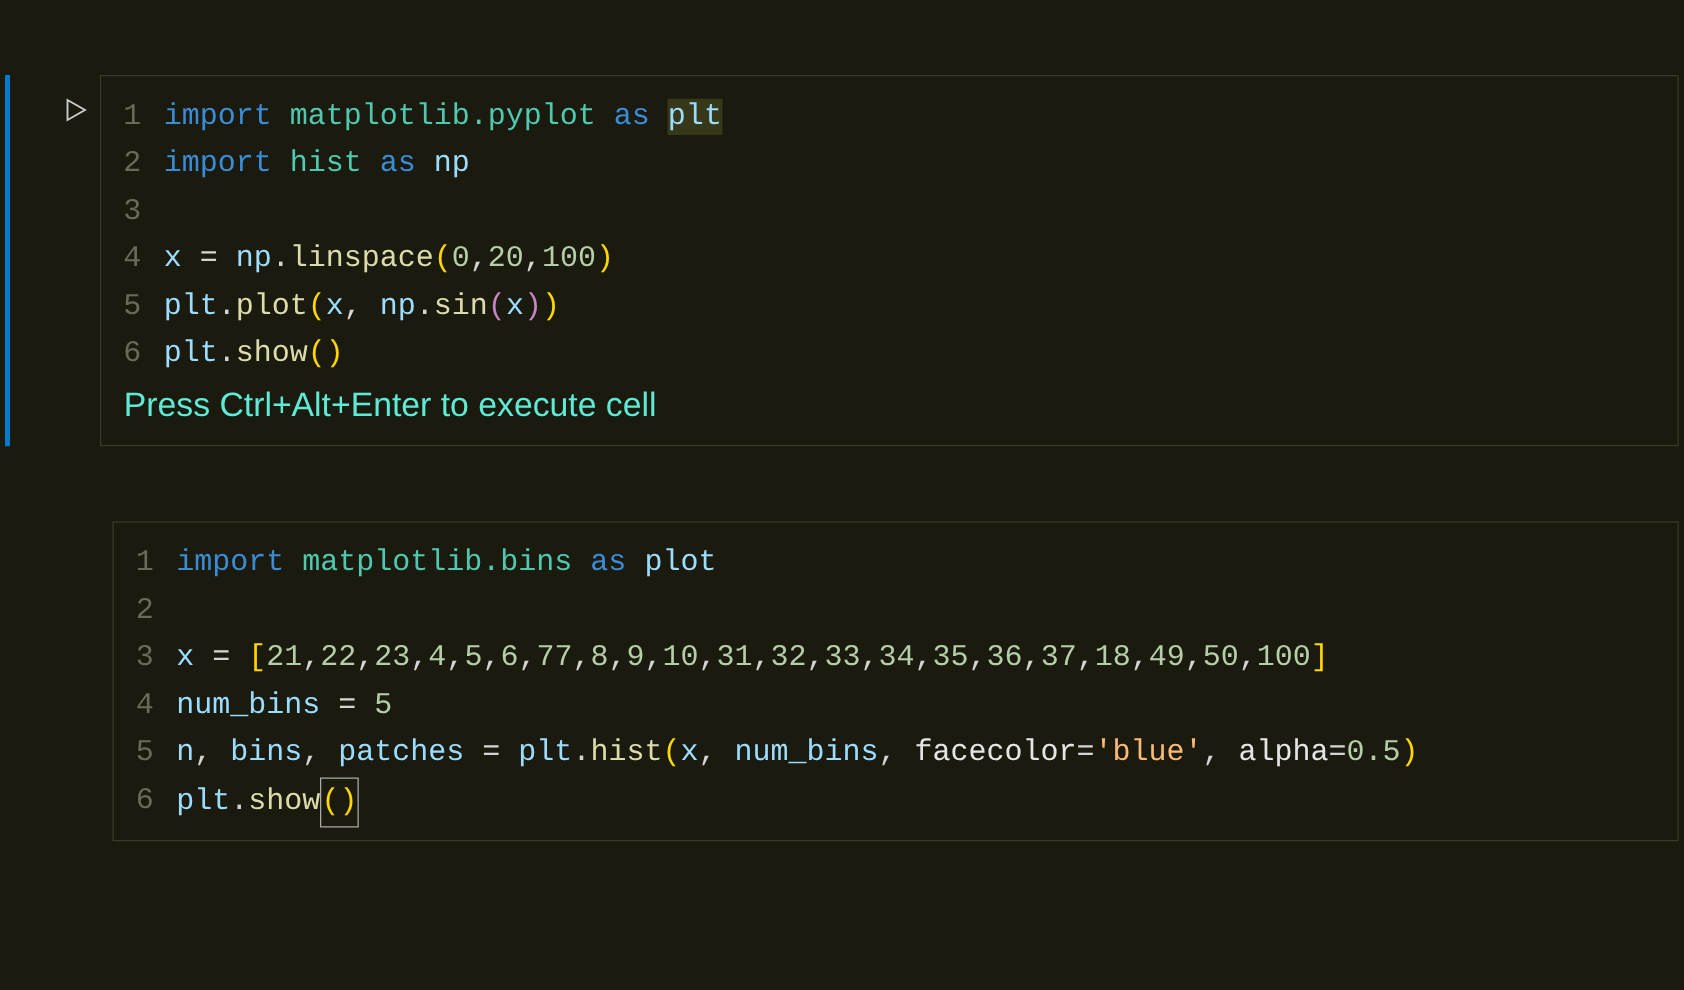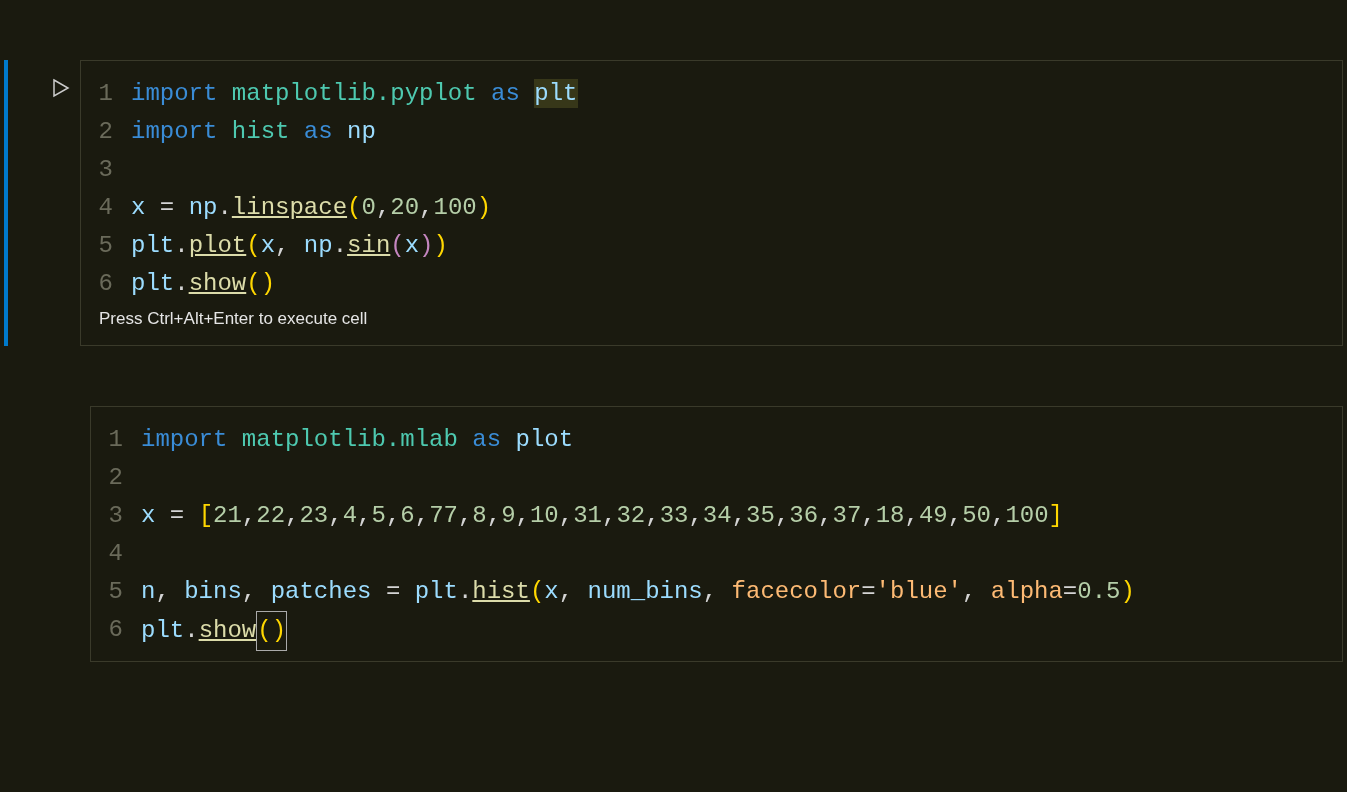--- a/index.html
+++ b/index.html
@@ -64,44 +64,44 @@
     padding-right: 18px;
     color: #6a6a5a;
     user-select: none;
   }
   .code {
     white-space: pre;
     color: #d4d4d4;
   }
   .hint {
     font-family: 'Segoe UI', sans-serif;
-    font-size: 17px;
-    color: #e5e5e5;
+    font-size: 27px;
+    color: #5eead4;
     padding: 6px 0 4px 18px;
   }
   .cursor-box {
     display: inline-block;
     border: 1px solid #aaaaaa;
     padding: 0 0;
   }
   
   .tk-kw { color: #3a8cd6; }
   .tk-mod { color: #4ec9b0; }
   .tk-alias { color: #9cdcfe; }
   .tk-as { color: #3a8cd6; }
   .tk-plain { color: #d4d4d4; }
   .tk-var { color: #9cdcfe; }
-  .tk-func { color: #dcdcaa; text-decoration: underline; }
+  .tk-func { color: #dcdcaa; }
   .tk-num { color: #b5cea8; }
   .tk-op { color: #d4d4d4; }
   .tk-paren-y { color: #ffd700; }
   .tk-paren-p { color: #c586c0; }
   .tk-brack { color: #ffd700; }
   .tk-str { color: #fdba74; }
-  .tk-param { color: #fdba74; }
+  .tk-param { color: #e5e5e5; }
   .tk-dot { color: #d4d4d4; }
   .hl-box { background: rgba(100,100,40,0.4); padding: 1px 0;}
 </style>
 </head>
 <body>
 
 <div class="notebook" id="nb">
     <div class="cell-container">
       <div class="active-bar"></div>
       <div class="run-button">
@@ -136,32 +136,33 @@
         </div>
         <div class="hint">Press Ctrl+Alt+Enter to execute cell</div>
       </div>
     </div>
     <div class="cell-gap"></div>
     <div class="cell-container">
       <div style="width: 90px;"></div>
       <div class="cell">
         <div class="line">
           <div class="gutter">1</div>
-          <div class="code"><span class="tk-kw">import</span><span class="tk-plain"> </span><span class="tk-mod">matplotlib.mlab</span><span class="tk-plain"> </span><span class="tk-as">as</span><span class="tk-plain"> </span><span class="tk-alias">plot</span></div>
+          <div class="code"><span class="tk-kw">import</span><span class="tk-plain"> </span><span class="tk-mod">matplotlib.bins</span><span class="tk-plain"> </span><span class="tk-as">as</span><span class="tk-plain"> </span><span class="tk-alias">plot</span></div>
         </div>
         <div class="line">
           <div class="gutter">2</div>
           <div class="code"></div>
         </div>
         <div class="line">
           <div class="gutter">3</div>
           <div class="code"><span class="tk-var">x</span><span class="tk-plain"> </span><span class="tk-op">=</span><span class="tk-plain"> </span><span class="tk-brack">[</span><span class="tk-num">21</span><span class="tk-op">,</span><span class="tk-num">22</span><span class="tk-op">,</span><span class="tk-num">23</span><span class="tk-op">,</span><span class="tk-num">4</span><span class="tk-op">,</span><span class="tk-num">5</span><span class="tk-op">,</span><span class="tk-num">6</span><span class="tk-op">,</span><span class="tk-num">77</span><span class="tk-op">,</span><span class="tk-num">8</span><span class="tk-op">,</span><span class="tk-num">9</span><span class="tk-op">,</span><span class="tk-num">10</span><span class="tk-op">,</span><span class="tk-num">31</span><span class="tk-op">,</span><span class="tk-num">32</span><span class="tk-op">,</span><span class="tk-num">33</span><span class="tk-op">,</span><span class="tk-num">34</span><span class="tk-op">,</span><span class="tk-num">35</span><span class="tk-op">,</span><span class="tk-num">36</span><span class="tk-op">,</span><span class="tk-num">37</span><span class="tk-op">,</span><span class="tk-num">18</span><span class="tk-op">,</span><span class="tk-num">49</span><span class="tk-op">,</span><span class="tk-num">50</span><span class="tk-op">,</span><span class="tk-num">100</span><span class="tk-brack">]</span></div>
         </div>
         <div class="line">
           <div class="gutter">4</div>
+          <div class="code"><span class="tk-var">num_bins</span><span class="tk-plain"> </span><span class="tk-op">=</span><span class="tk-plain"> </span><span class="tk-num">5</span></div>
         </div>
         <div class="line">
           <div class="gutter">5</div>
           <div class="code"><span class="tk-var">n</span><span class="tk-op">,</span><span class="tk-plain"> </span><span class="tk-var">bins</span><span class="tk-op">,</span><span class="tk-plain"> </span><span class="tk-var">patches</span><span class="tk-plain"> </span><span class="tk-op">=</span><span class="tk-plain"> </span><span class="tk-var">plt</span><span class="tk-dot">.</span><span class="tk-func">hist</span><span class="tk-paren-y">(</span><span class="tk-var">x</span><span class="tk-op">,</span><span class="tk-plain"> </span><span class="tk-var">num_bins</span><span class="tk-op">,</span><span class="tk-plain"> </span><span class="tk-param">facecolor</span><span class="tk-op">=</span><span class="tk-str">'blue'</span><span class="tk-op">,</span><span class="tk-plain"> </span><span class="tk-param">alpha</span><span class="tk-op">=</span><span class="tk-num">0.5</span><span class="tk-paren-y">)</span></div>
         </div>
         <div class="line">
           <div class="gutter">6</div>
           <div class="code"><span class="tk-var">plt</span><span class="tk-dot">.</span><span class="tk-func">show</span><span class="tk-paren-y cursor-box">()</span></div>
         </div>
       </div>

